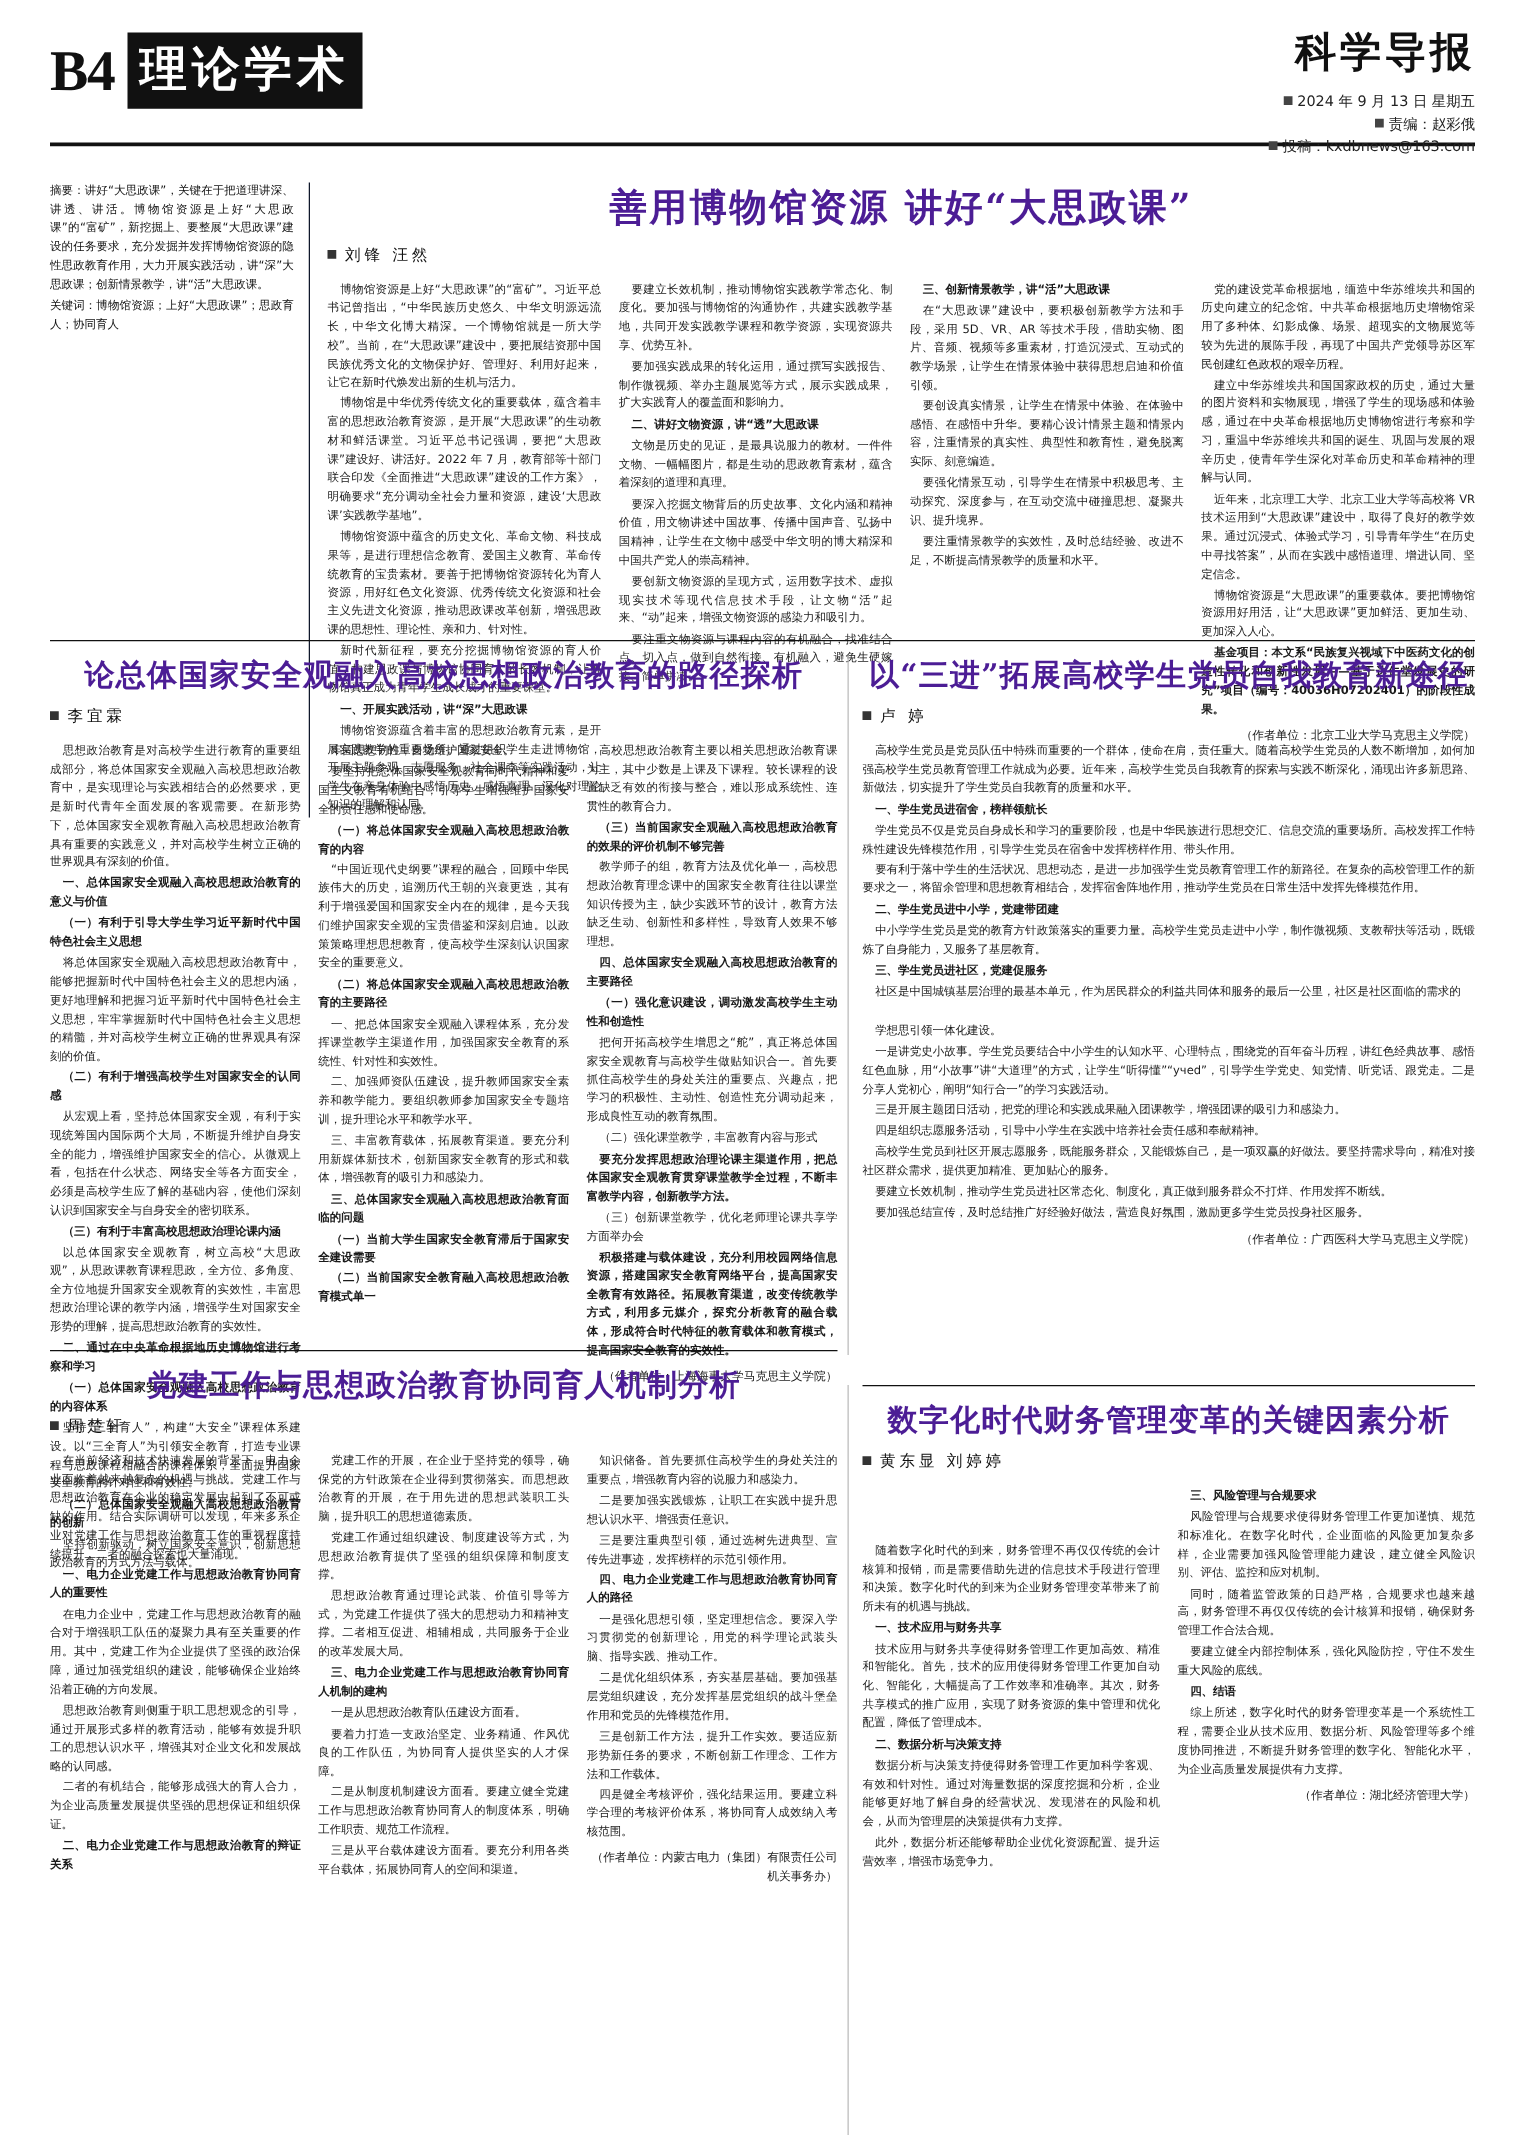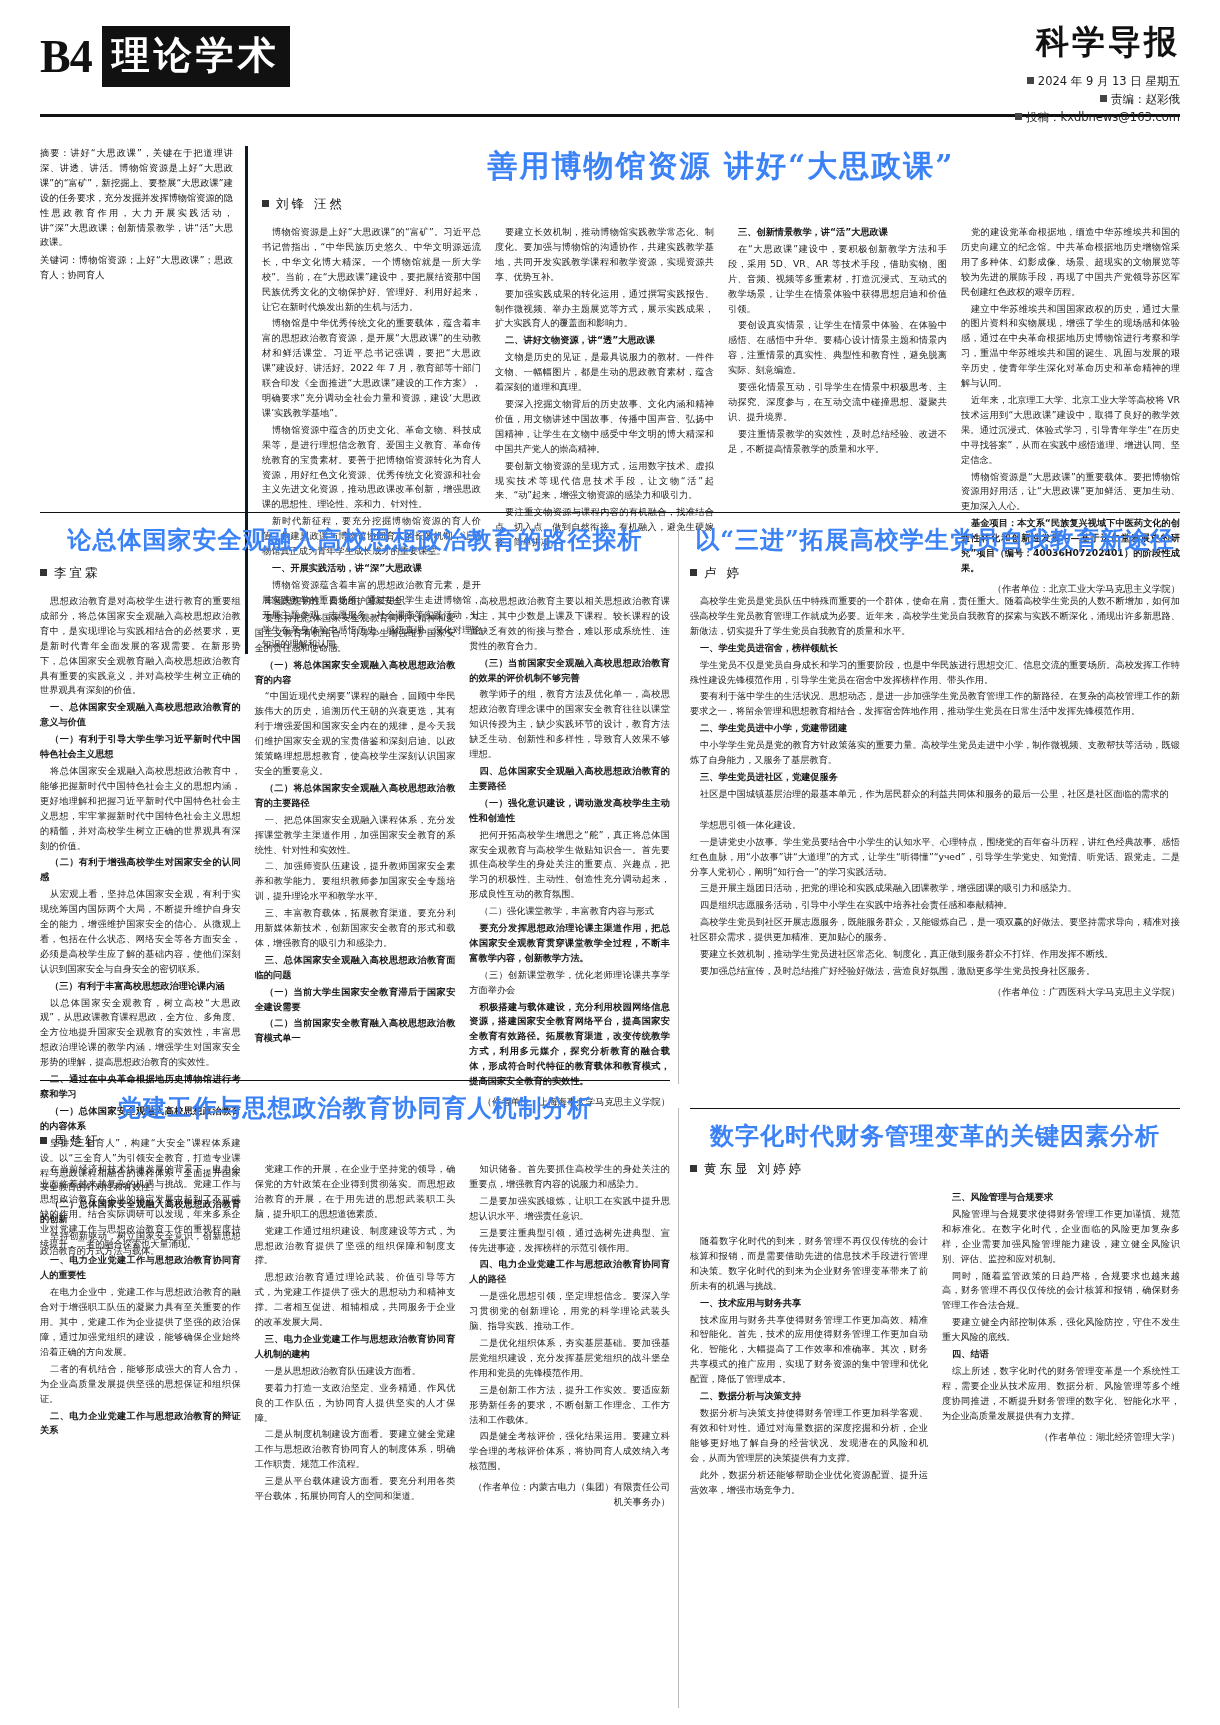--- a/index.html
+++ b/index.html
@@ -12,21 +12,21 @@
   .pageno{font-family:"Liberation Serif", serif;font-weight:bold;font-size:46px;letter-spacing:-1px;}
   .mh-title{margin-left:10px;background:#111;color:#fff;font-family:"DejaVu Serif", serif;font-weight:bold;font-size:38px;letter-spacing:4px;padding:4px 10px 6px 10px;}
   .mh-right{position:absolute;right:0;top:2px;text-align:right;}
   .paper-name{font-family:"DejaVu Serif", serif;font-weight:bold;font-size:33px;letter-spacing:3px;color:#111;}
   .mh-meta{margin-top:8px;font-size:11.5px;line-height:1.55;color:#222;}
   .mh-meta div{white-space:nowrap;}
   .sq{display:inline-block;width:7px;height:7px;background:#444;margin-right:4px;vertical-align:1px;}
 
   
   .zone{position:absolute;box-sizing:border-box;}
-  .hl{ text-align:center;font-family:"DejaVu Serif", serif;font-weight:bold;color:#3b82f6;}
+  .hl{ text-align:center;font-family:"DejaVu Serif", serif;font-weight:bold;color:#4c1d95;}
   .hl-1{font-size:30px;letter-spacing:2px;}
   .hl-2{font-size:24px;letter-spacing:1px;}
   .byline{font-size:12.5px;margin-top:9px;letter-spacing:3px;}
   .byline .dot{display:inline-block;width:7px;height:7px;background:#333;margin-right:7px;vertical-align:1px;}
   .rule{border-top:1px solid #111;}
 
   
   .cols{column-gap:16px;font-size:9.2px;line-height:1.62;text-align:justify;color:#1a1a1a;}
   .cols p{margin:0 0 2px 0;text-indent:1.1em;}
   .cols p.sub{text-indent:1.1em;font-weight:bold;}
@@ -52,21 +52,21 @@
         <div><span class="sq"></span><span>2024 年 9 月 13 日    星期五</span></div>
         <div><span class="sq"></span><span>责编：赵彩俄</span></div>
         <div><span class="sq"></span><span>投稿：kxdbnews@163.com</span></div>
       </div>
     </div>
   </div>
 
   <div class="zone" style="left:40px;top:128px;width:1140px;height:360px;">
     <div style="display:flex;">
 
-      <div style="width:208px;padding-right:12px;border-right:3px solid #0f172a;box-sizing:border-box;">
+      <div style="width:208px;padding-right:12px;border-right:1px solid #0f172a;box-sizing:border-box;">
         <div class="abs">
           <p>摘要：讲好“大思政课”，关键在于把道理讲深、讲透、讲活。博物馆资源是上好“大思政课”的“富矿”，新挖掘上、要整展“大思政课”建设的任务要求，充分发掘并发挥博物馆资源的隐性思政教育作用，大力开展实践活动，讲“深”大思政课；创新情景教学，讲“活”大思政课。</p>
           <p>关键词：博物馆资源；上好“大思政课”；思政育人；协同育人</p>
         </div>
       </div>
 
       <div style="flex:1;padding-left:14px;">
         <div class="hl hl-1">善用博物馆资源  讲好“大思政课”</div>
         <div class="byline"><span class="dot"></span><span>刘锋  汪然</span></div>
         <div style="display:flex;gap:14px;margin-top:12px;">
@@ -190,20 +190,21 @@
   <div class="rule" style="position:absolute;left:690px;top:1090px;width:490px;"></div>
 
   <div class="zone" style="left:40px;top:1074px;width:630px;">
     <div class="hl hl-2">党建工作与思想政治教育协同育人机制分析</div>
     <div class="byline"><span class="dot"></span><span>周楚轩</span></div>
     <div style="display:flex;gap:14px;margin-top:12px;">
       <div style="flex:1;" class="cols">
         <p>在当前经济和技术快速发展的背景下，电力企业面临着越来越复杂的机遇与挑战。党建工作与思想政治教育在企业的稳定发展中起到了不可或缺的作用。结合实际调研可以发现，年来多系企业对党建工作与思想政治教育工作的重视程度持续提升，二者的融合探索也大量涌现。</p>
         <p class="sub">一、电力企业党建工作与思想政治教育协同育人的重要性</p>
         <p>在电力企业中，党建工作与思想政治教育的融合对于增强职工队伍的凝聚力具有至关重要的作用。其中，党建工作为企业提供了坚强的政治保障，通过加强党组织的建设，能够确保企业始终沿着正确的方向发展。</p>
+        <p>思想政治教育则侧重于职工思想观念的引导，通过开展形式多样的教育活动，能够有效提升职工的思想认识水平，增强其对企业文化和发展战略的认同感。</p>
         <p>二者的有机结合，能够形成强大的育人合力，为企业高质量发展提供坚强的思想保证和组织保证。</p>
         <p class="sub">二、电力企业党建工作与思想政治教育的辩证关系</p>
       </div>
       <div style="flex:1;" class="cols">
         <p>党建工作的开展，在企业于坚持党的领导，确保党的方针政策在企业得到贯彻落实。而思想政治教育的开展，在于用先进的思想武装职工头脑，提升职工的思想道德素质。</p>
         <p>党建工作通过组织建设、制度建设等方式，为思想政治教育提供了坚强的组织保障和制度支撑。</p>
         <p>思想政治教育通过理论武装、价值引导等方式，为党建工作提供了强大的思想动力和精神支撑。二者相互促进、相辅相成，共同服务于企业的改革发展大局。</p>
         <p class="sub">三、电力企业党建工作与思想政治教育协同育人机制的建构</p>
         <p>一是从思想政治教育队伍建设方面看。</p>
         <p>要着力打造一支政治坚定、业务精通、作风优良的工作队伍，为协同育人提供坚实的人才保障。</p>

